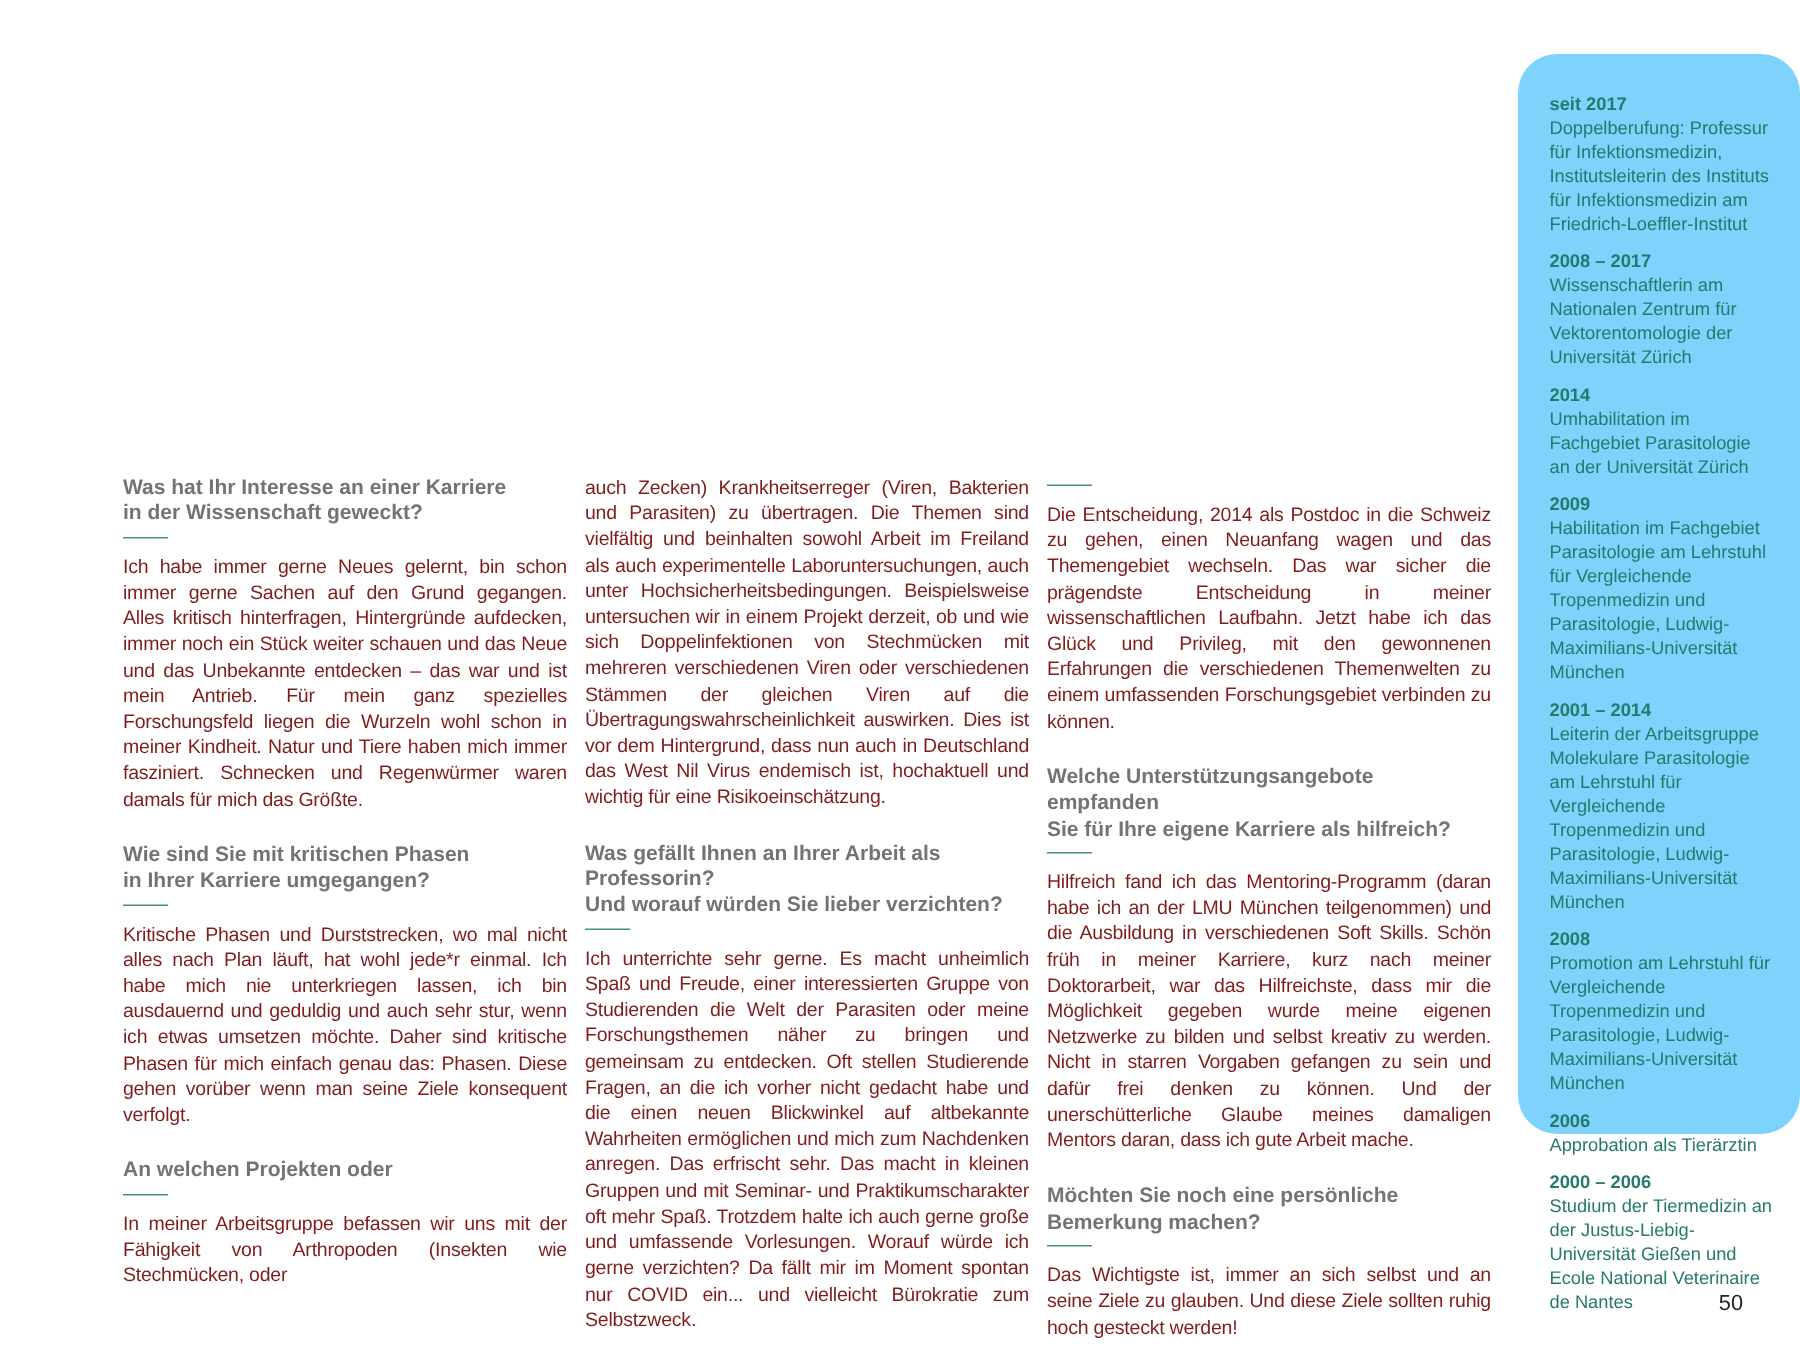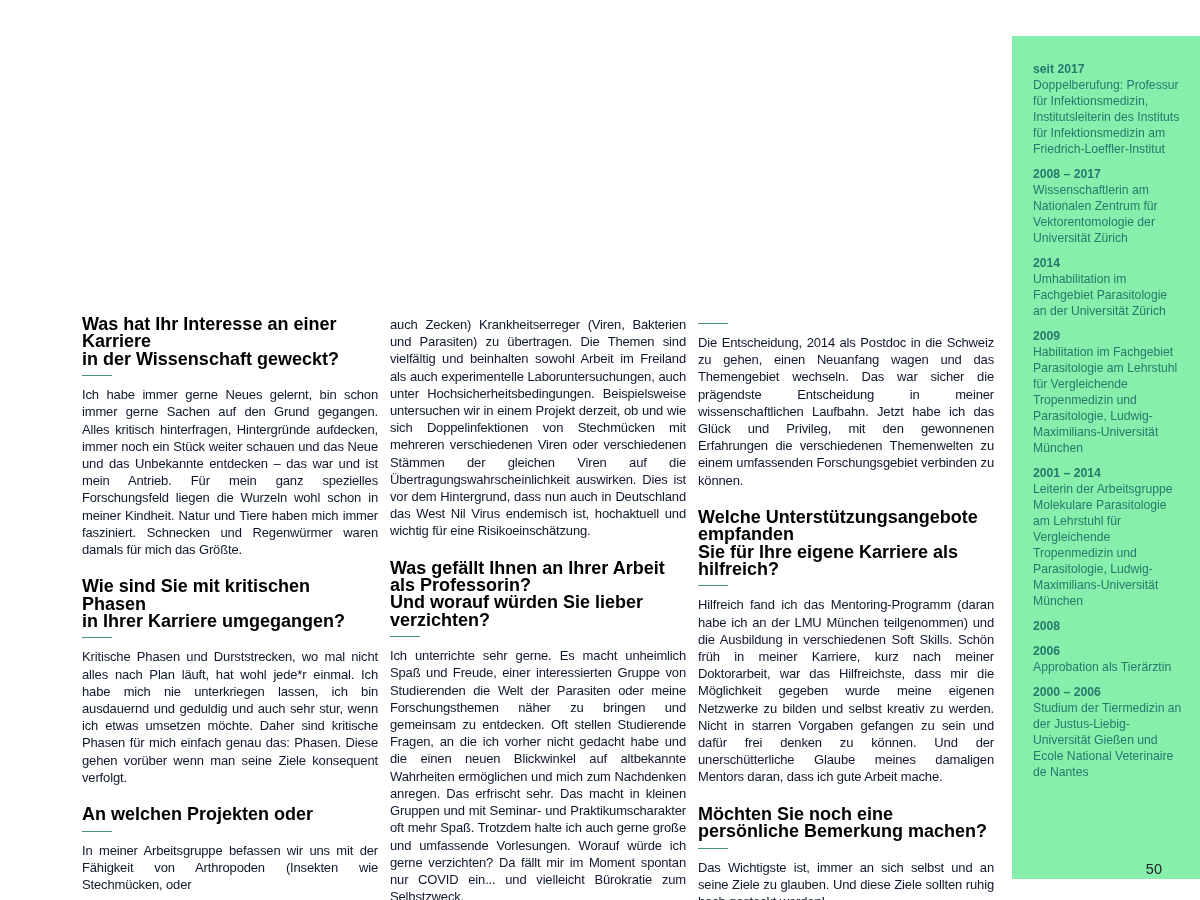--- a/index.html
+++ b/index.html
@@ -17,51 +17,52 @@
     left: 82px;
     top: 316px;
     width: 912px;
     display: flex;
     gap: 12px;
   }
   .col { width: 296px; }
   .sec { margin: 0 0 20px 0; }
   .q {
     margin: 0;
-    font-size: 18px;
+    font-size: 14px;
     line-height: 17.4px;
     font-weight: bold;
-    color: #000000;
+    color: #737373;
   }
   .rule {
     width: 30px;
     height: 0;
     border-top: 1.6px solid #46907f;
     margin: 7px 0 10px 0;
   }
   p.body {
     margin: 0;
     font-size: 13px;
     line-height: 17.2px;
     letter-spacing: -0.15px;
     text-align: justify;
-    color: #0f172a;
+    color: #7f1d1d;
     hyphens: auto;
     -webkit-hyphens: auto;
   }
   
   .sidebar {
     position: absolute;
     left: 1012px;
     top: 36px;
     width: 188px;
-    height: 843px;
-    background: #86efac;
+    height: 720px;
+    background: #7dd3fc;
     box-sizing: border-box;
     padding: 25px 16px 0 21px;
+    border-radius: 26px;
   }
   .entry { margin: 0 0 9px 0; }
   .period {
     font-weight: bold;
     font-size: 12.2px;
     line-height: 16px;
     color: #26796b;
   }
   .desc {
     font-size: 12.2px;
@@ -162,20 +163,21 @@
         <div class="entry">
           <div class="period">2009</div>
           <div class="desc">Habilitation im Fachgebiet Parasitologie am Lehrstuhl für Vergleichende Tropenmedizin und Parasitologie, Ludwig-Maximilians-Universität München</div>
         </div>
         <div class="entry">
           <div class="period">2001 – 2014</div>
           <div class="desc">Leiterin der Arbeitsgruppe Molekulare Parasitologie am Lehrstuhl für Vergleichende Tropenmedizin und Parasitologie, Ludwig-Maximilians-Universität München</div>
         </div>
         <div class="entry">
           <div class="period">2008</div>
+          <div class="desc">Promotion am Lehrstuhl für Vergleichende Tropenmedizin und Parasitologie, Ludwig-Maximilians-Universität München</div>
         </div>
         <div class="entry">
           <div class="period">2006</div>
           <div class="desc">Approbation als Tierärztin</div>
         </div>
         <div class="entry">
           <div class="period">2000 – 2006</div>
           <div class="desc">Studium der Tiermedizin an der Justus-Liebig-Universität Gießen und Ecole National Veterinaire de Nantes</div>
         </div>
       </div>

